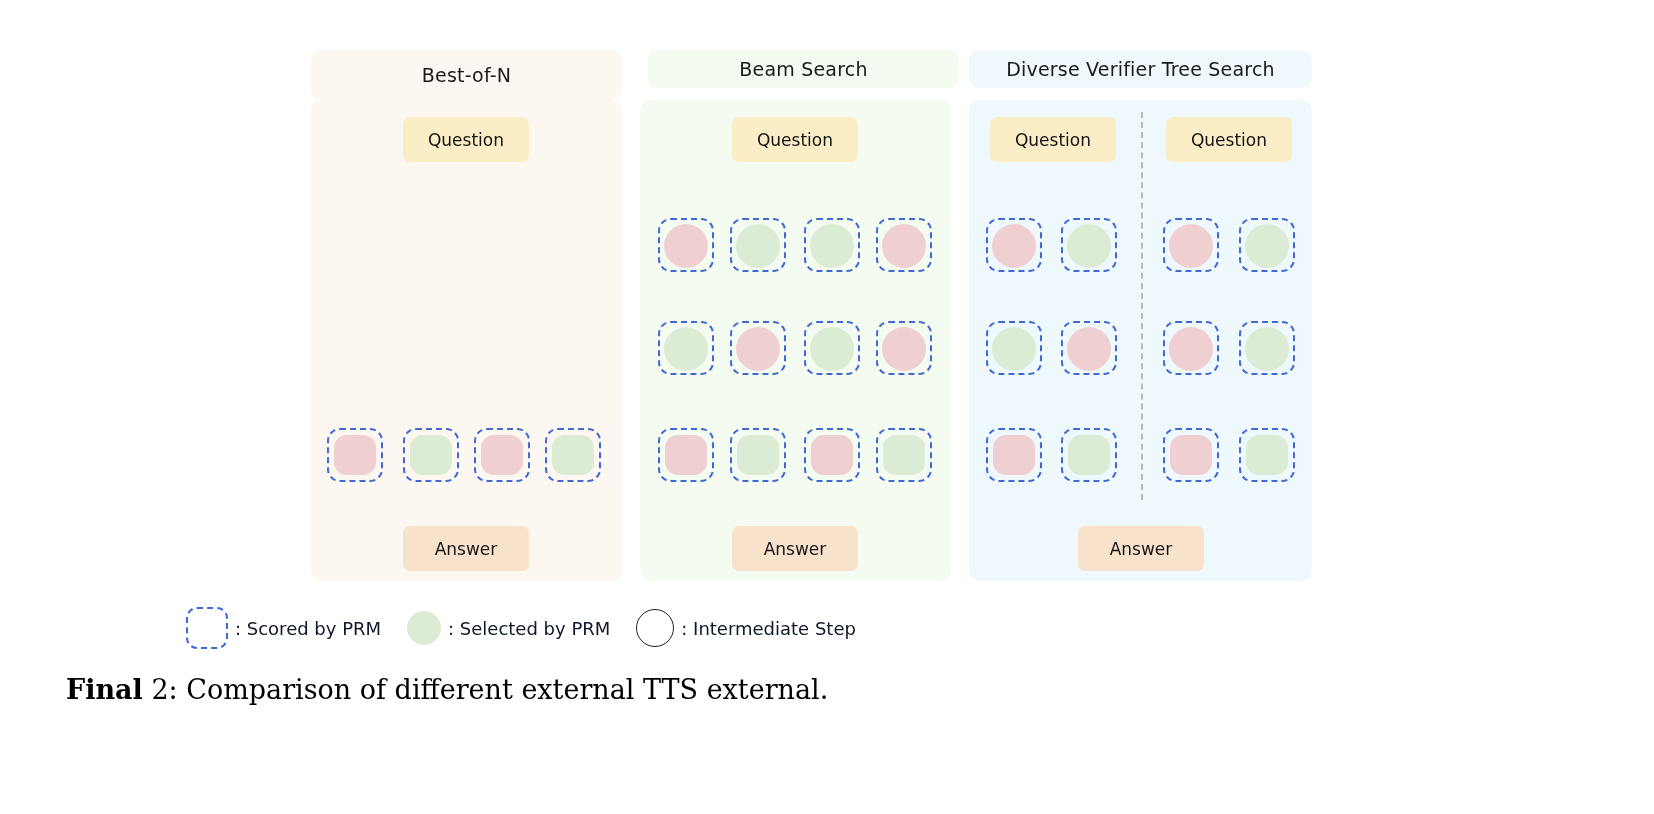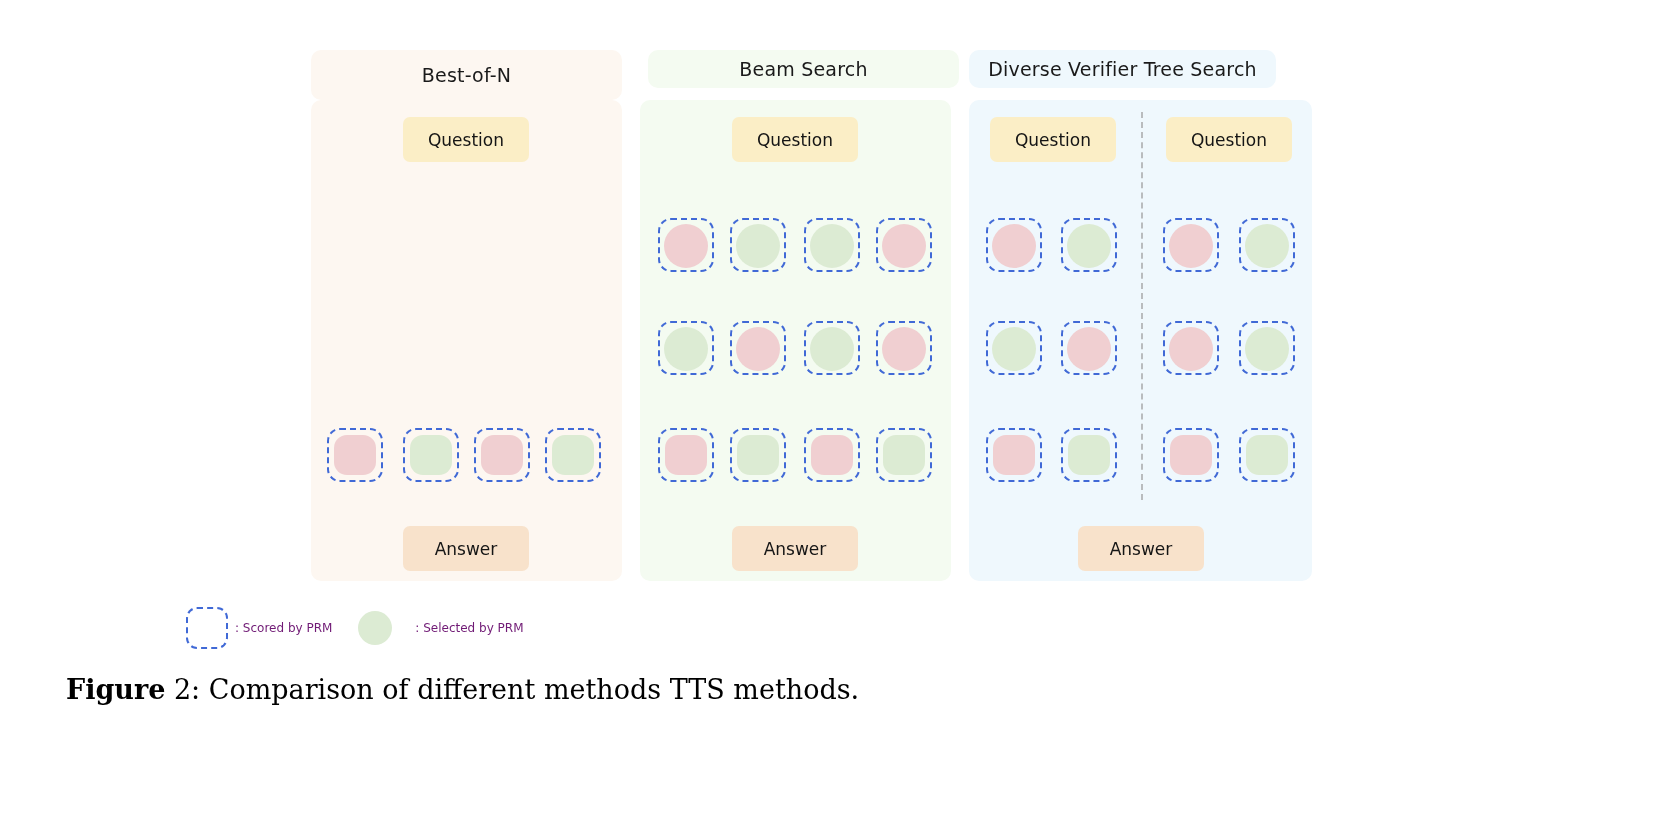--- a/index.html
+++ b/index.html
@@ -98,22 +98,22 @@
     display: flex;
     align-items: center;
   }
   .legend-item {
     display: flex;
     align-items: center;
     height: 56px;
     white-space: nowrap;
   }
   .legend-text {
-    font-size: 12px;
-    color: #701a75;
+    font-size: 18px;
+    color: #0f172a;
     margin-left: 7px;
   }
   .sw {
     flex: none;
     box-sizing: border-box;
   }
   .sw-dashed {
     width: 42px; height: 42px;
     border: 2.8px dashed #4069d6;
     border-radius: 11px;
@@ -248,21 +248,21 @@
   <div class="node square sel" style="left:737px; top:435px; width:42px; height:40px;"></div>
   <div class="scored" style="left:804px; top:428px; width:56px; height:54px;"></div>
   <div class="node square rej" style="left:811px; top:435px; width:42px; height:40px;"></div>
   <div class="scored" style="left:876px; top:428px; width:56px; height:54px;"></div>
   <div class="node square sel" style="left:883px; top:435px; width:42px; height:40px;"></div>
 
   <div class="abox" style="left:732px; top:526px; width:126px; height:45px;">
     <span>Answer</span>
   </div>
 
-  <div class="panel-header p3-bg" style="left:969px; top:50px; width:307px; height:38px;">
+  <div class="panel-header p3-bg" style="left:969px; top:50px; width:343px; height:38px;">
     <span>Diverse Verifier Tree Search</span>
   </div>
   <div class="panel-body p3-bg" style="left:969px; top:100px; width:343px; height:481px;"></div>
 
   <div class="vdivider" style="left:1141px; top:112px; height:388px;"></div>
 
   <div class="qbox" style="left:990px; top:117px; width:126px; height:45px;">
     <span>Question</span>
   </div>
 
@@ -302,23 +302,27 @@
 
   <div class="abox" style="left:1078px; top:526px; width:126px; height:45px;">
     <span>Answer</span>
   </div>
 
   <div id="legend">
     <div class="legend-item" style="margin-right:26px;">
       <span class="sw sw-dashed"></span>
       <span class="legend-text">: Scored by PRM</span>
     </div>
-    <div class="legend-item" style="margin-right:26px;gap:16px;">
+    <div class="legend-item" style="margin-right:26px;">
       <span class="sw sw-green"></span>
       <span class="legend-text">: Selected by PRM</span>
     </div>
+    <div class="legend-item" style="margin-right:26px;">
+      <span class="sw sw-circle"></span>
+      <span class="legend-text">: Intermediate Step</span>
+    </div>
   </div>
 
   <div id="caption">
-    <b>Figure</b><span> 2: Comparison of different methods TTS methods.</span>
+    <b>Final</b><span> 2: Comparison of different external TTS external.</span>
   </div>
 
 </div>
 
 </body></html>

